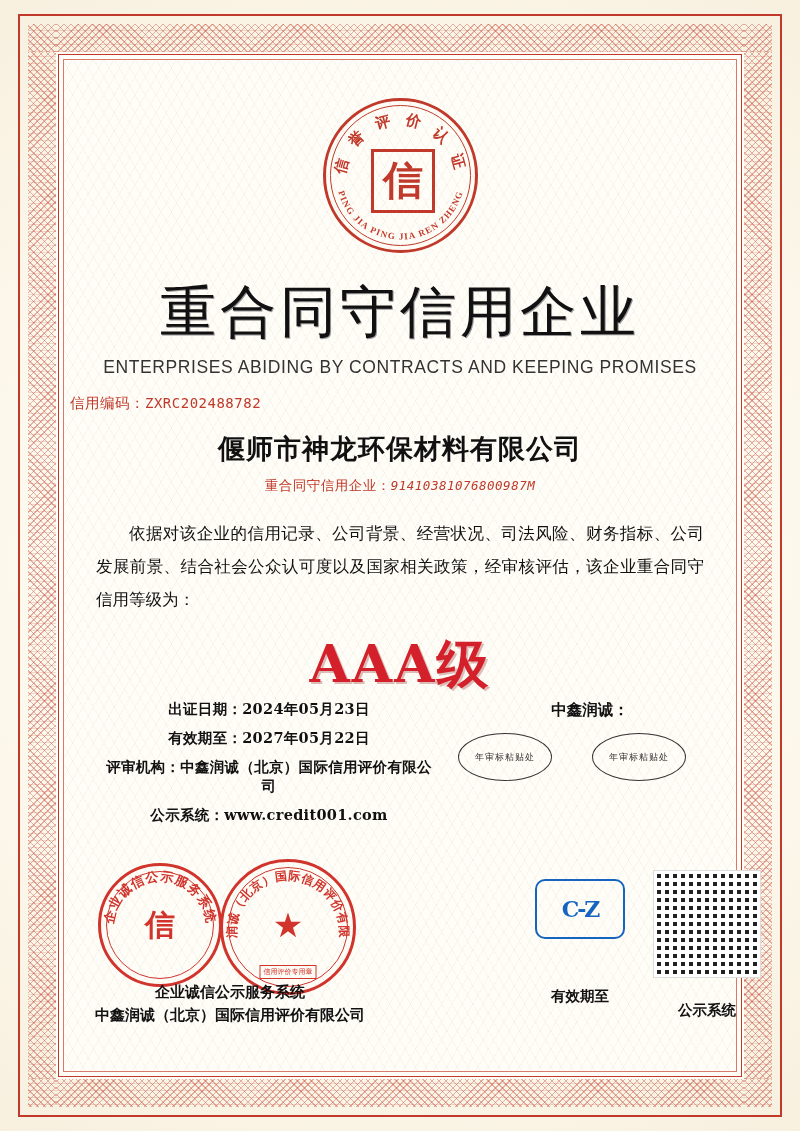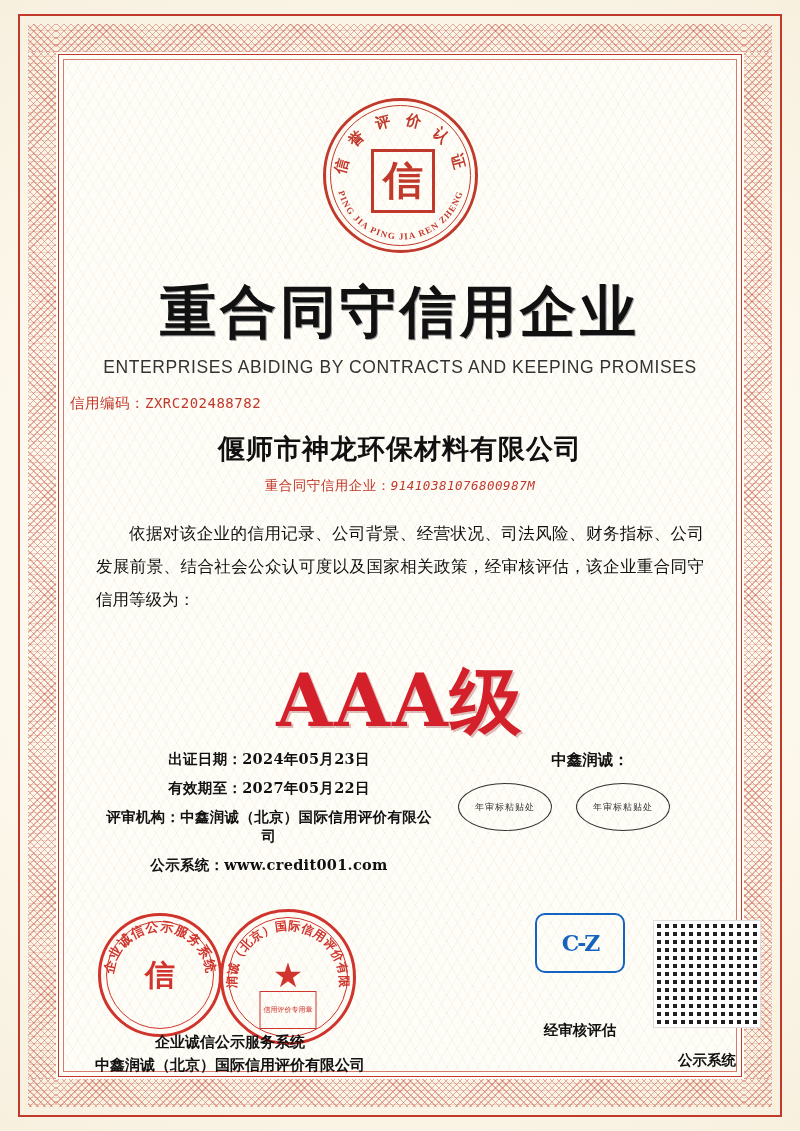--- a/index.html
+++ b/index.html
@@ -78,21 +78,21 @@
     border:3px solid #c0392b;
     display:flex;align-items:center;justify-content:center;
     font-family:"Liberation Serif", serif;
     font-size:40px;color:#c0392b;font-weight:bold;line-height:1;
   }
   .emblem svg{position:absolute;inset:0;}
   
   .title-cn{
     margin-top:22px;
     font-size:56px;
-    font-weight:bold;
+    font-weight:normal;
     color:#111;
     letter-spacing:4px;
     font-family:"DejaVu Serif","Liberation Serif",serif;
     text-shadow:1px 1px 0 #999;
   }
   .title-en{
     margin-top:6px;
     font-size:17.5px;
     color:#333;
     letter-spacing:.6px;
@@ -126,22 +126,22 @@
   .body-text{
     margin:22px 26px 0 26px;
     text-align:justify;
     font-size:16.5px;
     line-height:2.0;
     color:#111;
     text-indent:2em;
     font-family:"DejaVu Serif","Liberation Serif",serif;
   }
   .grade{
-    margin-top:38px;
-    font-size:72px;
+    margin-top:14px;
+    font-size:52px;
     font-weight:bold;
     color:#d4202a;
     letter-spacing:2px;
     font-family:"DejaVu Serif","Liberation Serif",serif;
     text-shadow:2px 2px 0 rgba(120,0,0,.25);
   }
   
   .info-row{
     display:flex;
     text-align:center;
@@ -158,21 +158,21 @@
   }
   .info-left div .v{font-weight:bold;}
   .annual{
     flex:1;
     padding-left:16px;
   }
   .annual-title{
     font-size:15.5px;font-weight:bold;color:#111;margin-bottom:12px;
     font-family:"DejaVu Serif","Liberation Serif",serif;
   }
-  .annual-slots{display:flex;gap:24px;margin-left:8px;}
+  .annual-slots{display:flex;gap:40px;margin-left:8px;}
   .slot{
     width:92px;height:46px;border:1px solid #333;border-radius:50%;
     display:flex;align-items:center;justify-content:center;
     font-size:9px;color:#333;letter-spacing:1px;
     font-family:"DejaVu Serif","Liberation Serif",serif;
   }
   
   .bottom{
     position:relative;
     margin-top:28px;
@@ -190,29 +190,29 @@
     position:absolute;left:50%;top:50%;transform:translate(-50%,-50%);
     font-size:30px;font-weight:bold;color:#d0342c;
   }
   .seal .s-star{
     position:absolute;left:50%;top:50%;transform:translate(-50%,-52%);
     font-size:34px;color:#d0342c;line-height:1;
   }
   .seal svg{position:absolute;inset:0;}
   .seal .s-sub{
     position:absolute;left:50%;bottom:13px;transform:translateX(-50%);
-    font-size:7px;border:1px solid #d0342c;padding:13px 3px;white-space:nowrap;
+    font-size:7px;border:1px solid #d0342c;padding:1px 3px;white-space:nowrap;
   }
   .labels-left{
     position:absolute;left:20px;top:118px;width:280px;text-align:center;
     font-size:15px;font-weight:bold;color:#111;line-height:1.5;
     font-family:"DejaVu Serif","Liberation Serif",serif;
   }
   .mutual{
-    position:absolute;left:455px;top:0;width:110px;text-align:center;
+    position:absolute;left:455px;top:16px;width:110px;text-align:center;
   }
   .mutual .logo{
     width:86px;height:56px;margin:0 auto;border:2px solid #1565c0;border-radius:10px;
     display:flex;align-items:center;justify-content:center;
     color:#1565c0;font-size:22px;font-weight:bold;letter-spacing:-2px;
     font-family:"DejaVu Serif","Liberation Serif",serif;
   }
   .mutual .cap,.qr .cap{
     margin-top:72px;font-size:14.5px;font-weight:bold;color:#111;
     font-family:"DejaVu Serif","Liberation Serif",serif;
@@ -340,21 +340,21 @@
         <div class="s-sub">信用评价专用章</div>
       </div>
 
       <div class="labels-left">
         <div>企业诚信公示服务系统</div>
         <div>中鑫润诚（北京）国际信用评价有限公司</div>
       </div>
 
       <div class="mutual">
         <div class="logo">C-Z</div>
-        <div class="cap">经审核评估</div>
+        <div class="cap">有效期至</div>
       </div>
 
       <div class="qr">
         <div class="code"></div>
         <div class="cap">公示系统</div>
       </div>
 
     </div>
 
   </div>

